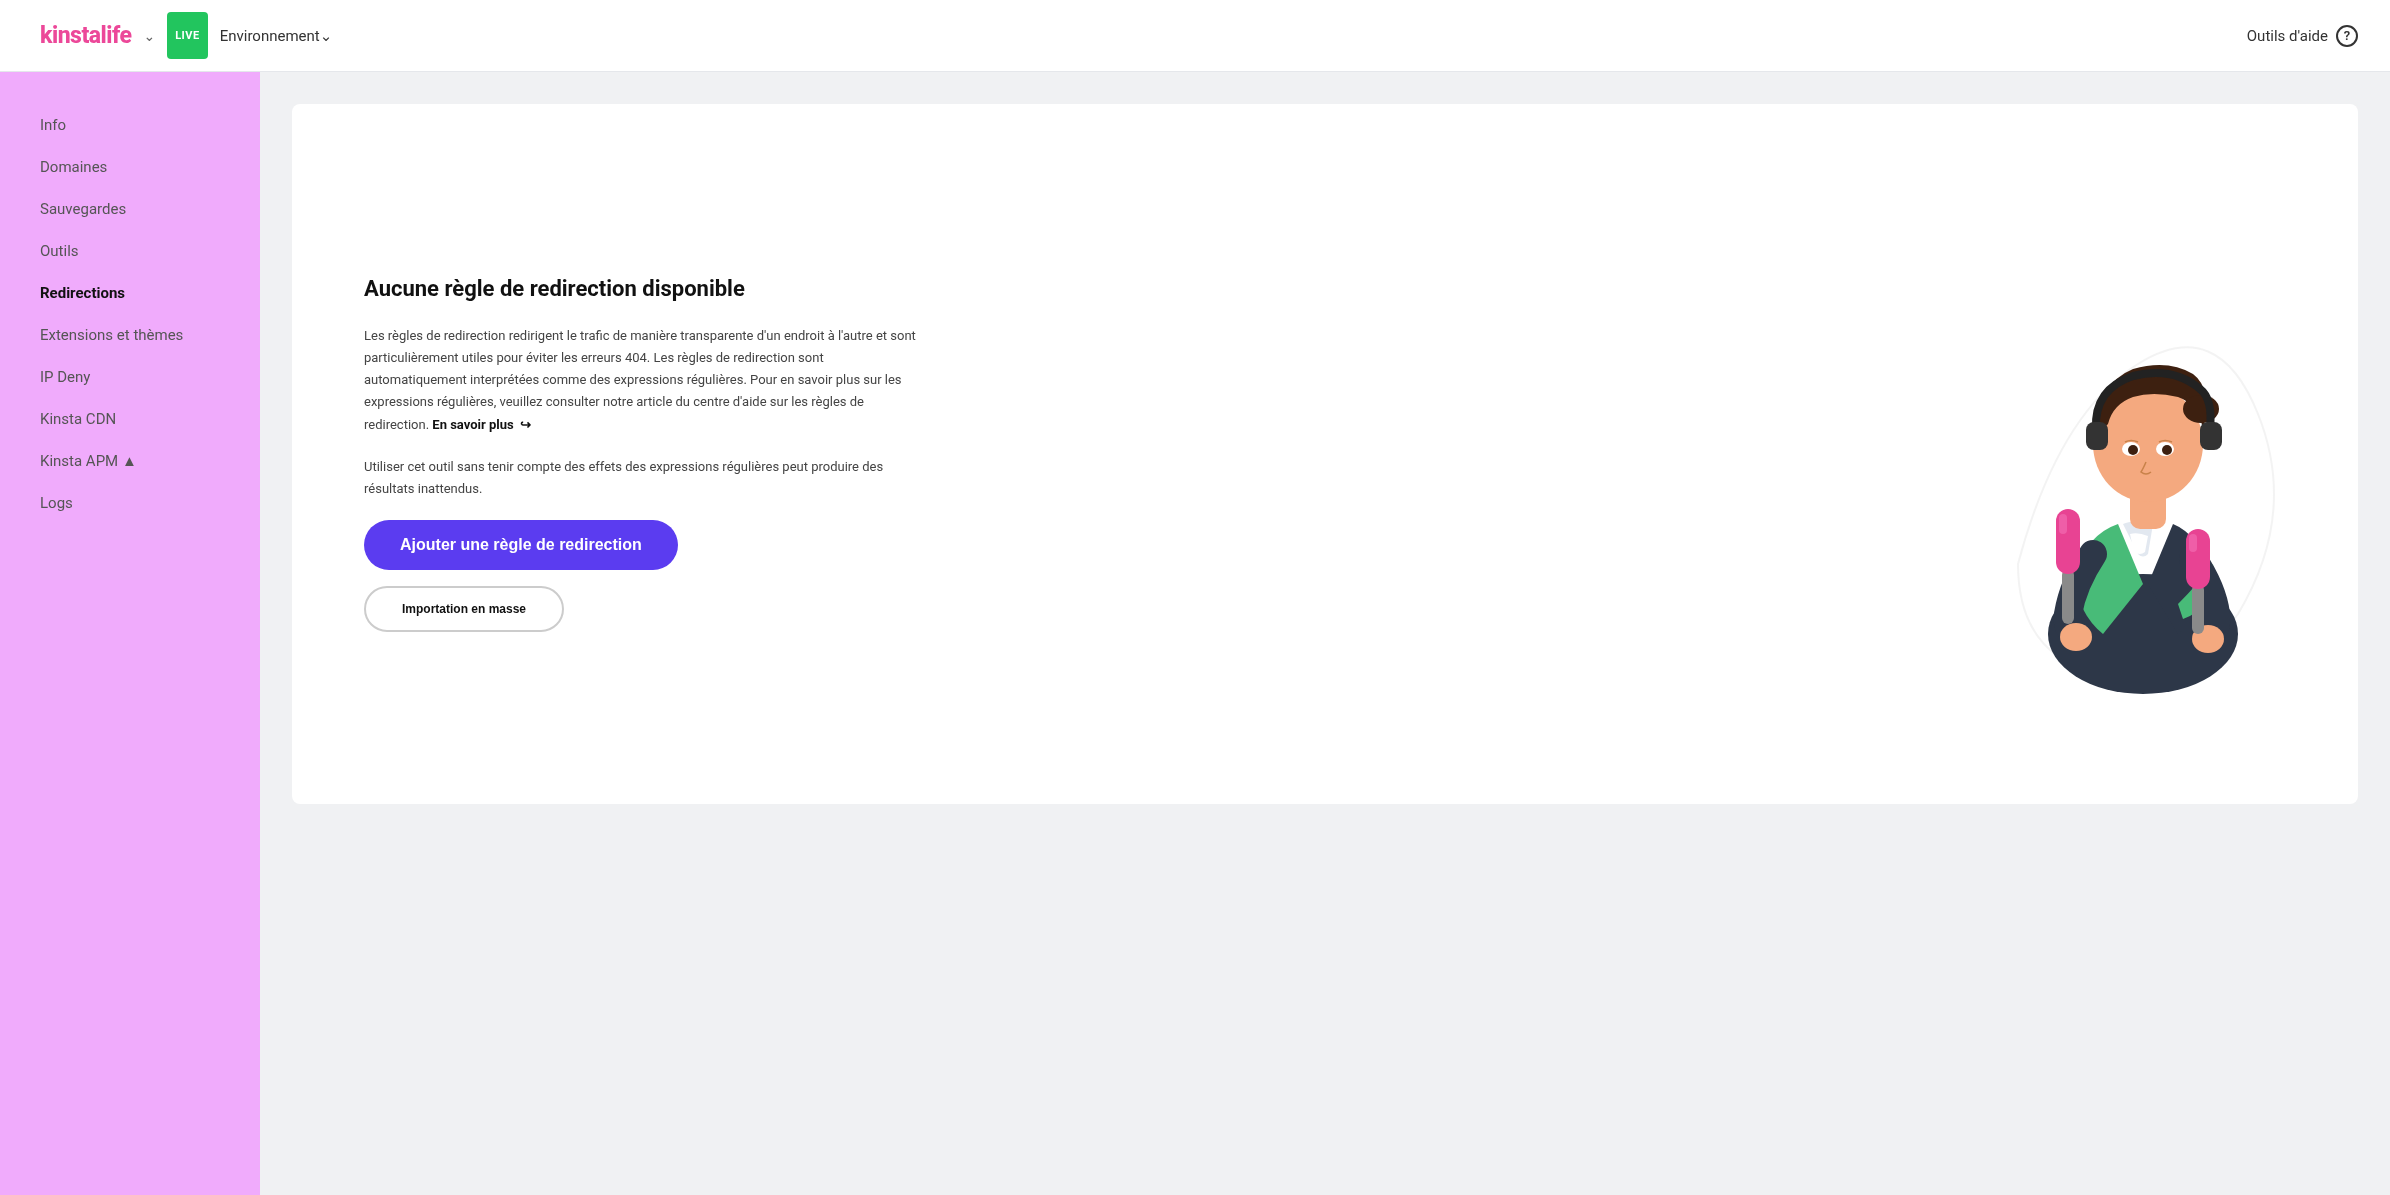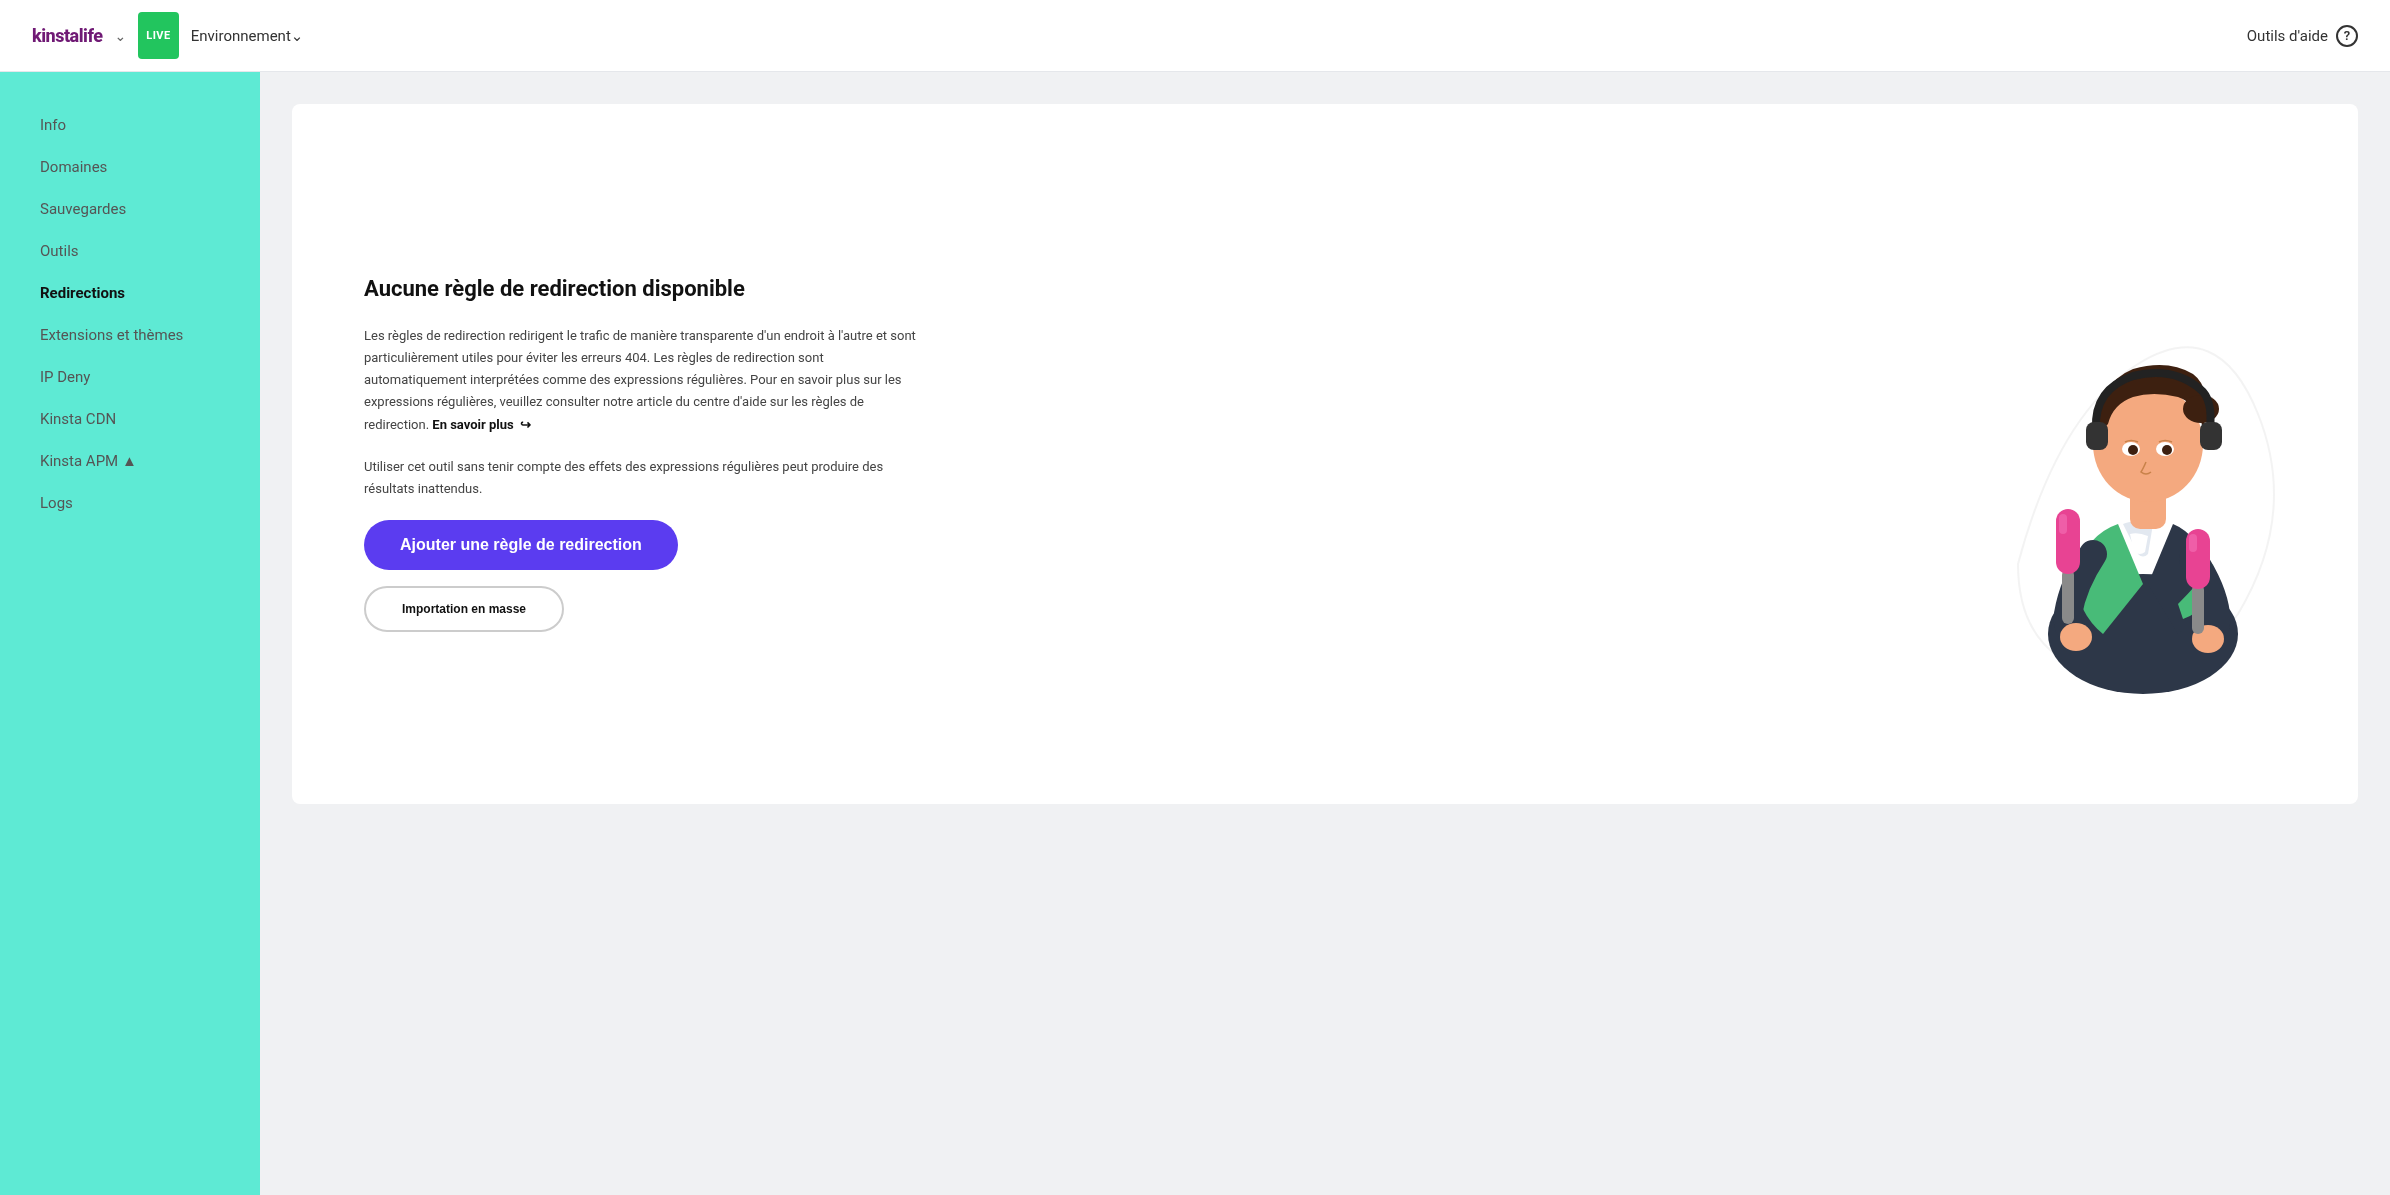--- a/index.html
+++ b/index.html
@@ -24,24 +24,25 @@
       left: 0;
       right: 0;
       z-index: 100;
     }
     .header-left {
       display: flex;
       align-items: center;
       gap: 12px;
     }
     .logo {
-      font-size: 18px;
+      font-size: 23px;
       font-weight: 800;
-      color: #701a75;
+      color: #ec4899;
       letter-spacing: -0.5px;
+      margin-left: 8px;
     }
     .chevron-icon {
       color: #666;
       font-size: 14px;
     }
     .live-badge {
       background: #22c55e;
       color: #fff;
       font-size: 11px;
       font-weight: 700;
@@ -79,21 +80,21 @@
     
     .layout {
       display: flex;
       padding-top: 72px;
       min-height: 100vh;
     }
 
     
     .sidebar {
       width: 260px;
-      background: #5eead4;
+      background: #f0abfc;
       padding: 32px 0;
       position: fixed;
       top: 72px;
       left: 0;
       bottom: 0;
       overflow-y: auto;
     }
     .sidebar-item {
       padding: 12px 40px;
       font-size: 15px;

